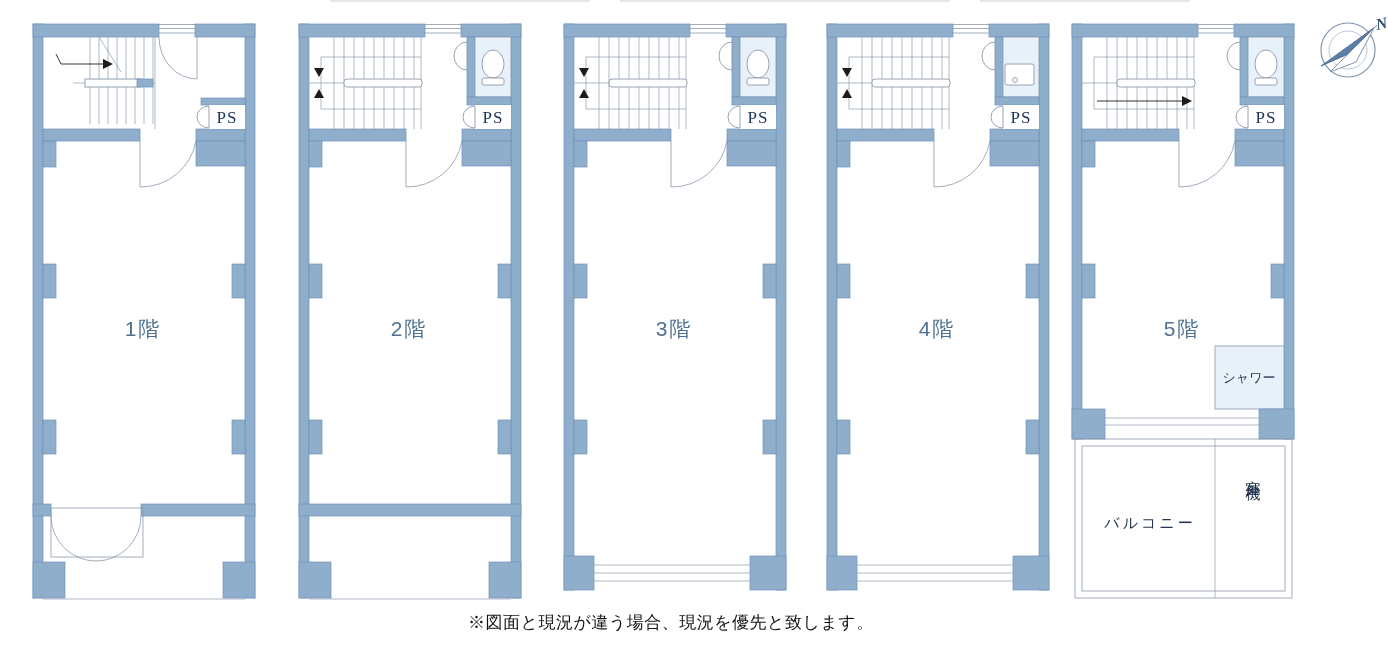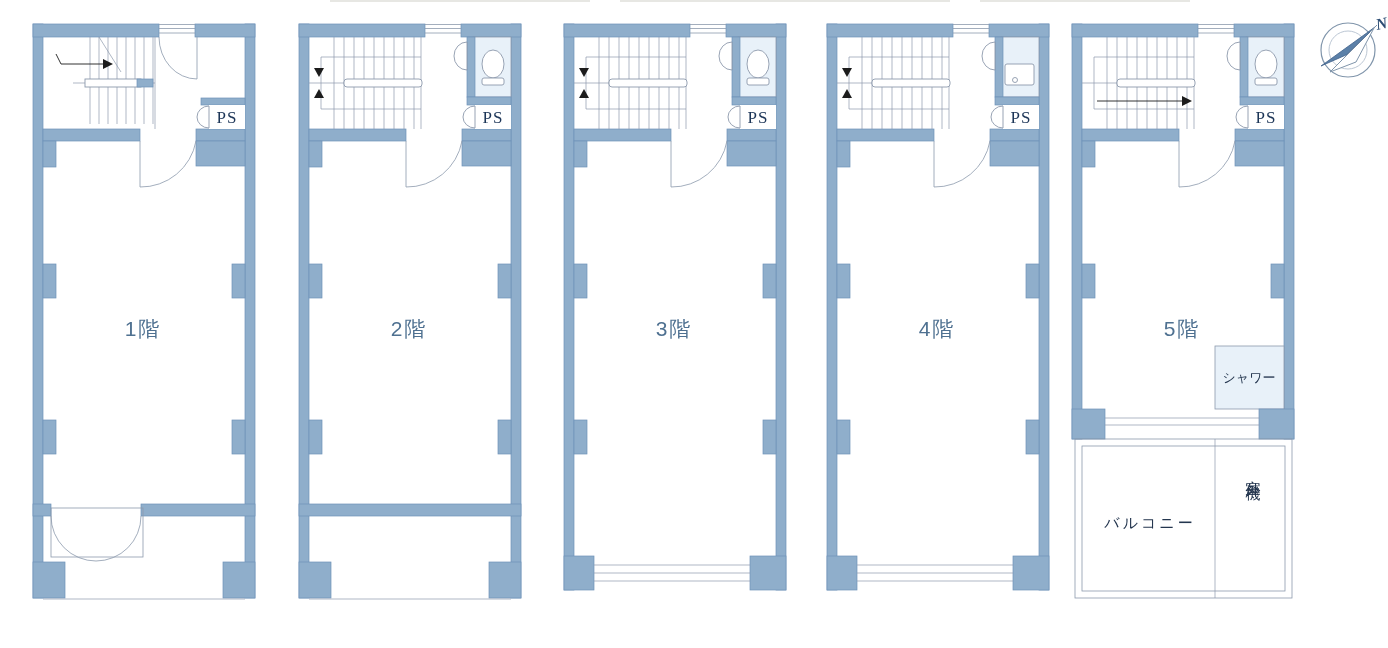--- a/index.html
+++ b/index.html
@@ -229,14 +229,15 @@
     <polygon points="13,54 67,15 38,43" fill="#5B80A8" stroke="#3F618A" stroke-width=".8"></polygon>
     <line x1="62" y1="20" x2="69" y2="13" stroke="#8095AB" stroke-width="1"></line>
     <text class="compass-n" x="69" y="18" transform="rotate(-12 69 18)">N</text>
   </g>
 </svg>
 
 
 <div class="vertical-label" style="left:1243px;top:468px;height:100px;">室外機</div>
 
 
+<div class="note">※図面と現況が違う場合、現況を優先と致します。</div>
 
 </div>
 
 </body></html>

